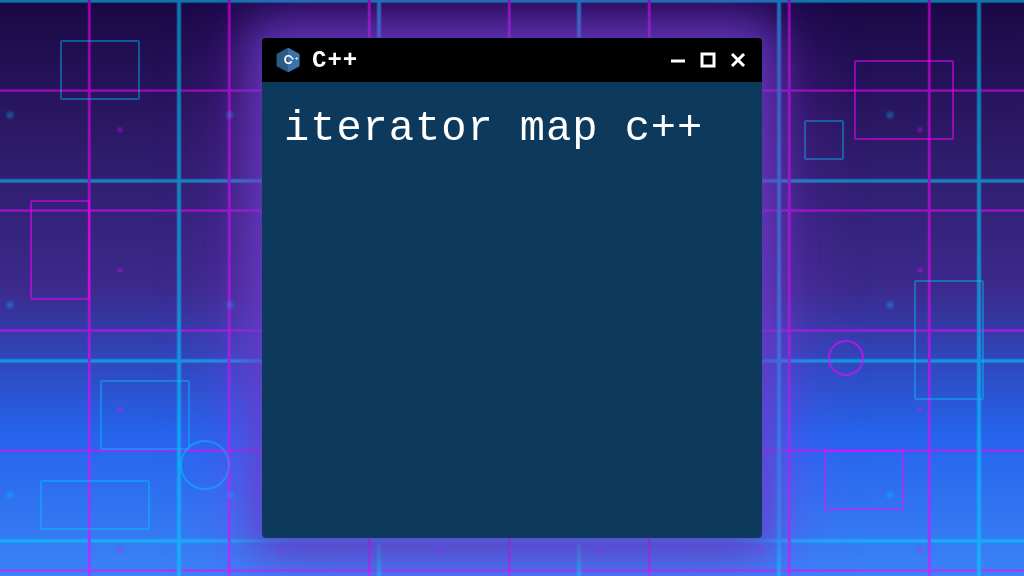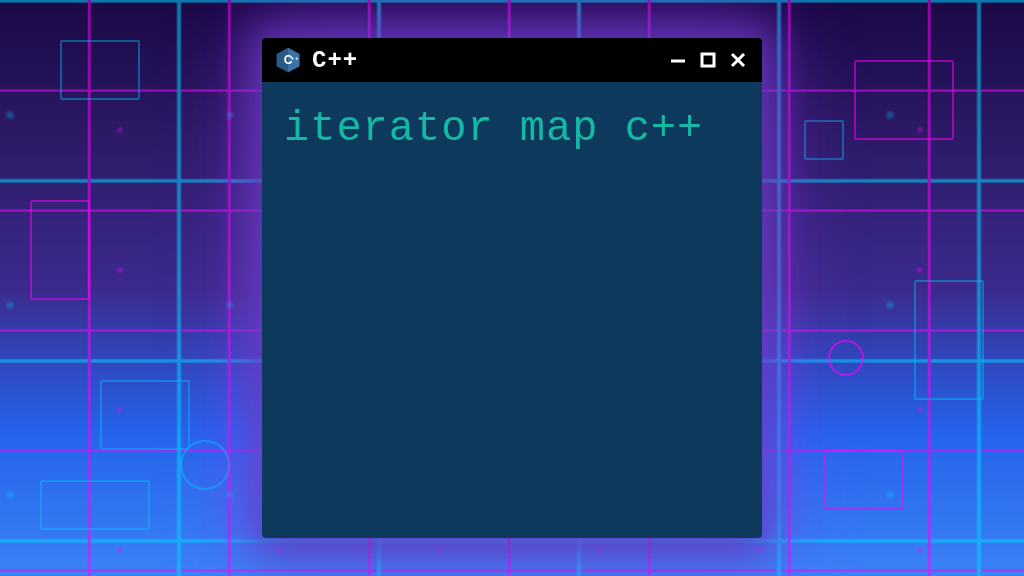--- a/index.html
+++ b/index.html
@@ -138,21 +138,21 @@
     
     .win-btn svg {
       stroke: #ffffff;
       stroke-width: 3;
       fill: none;
     }
     
     .content {
       flex: 1;
       padding: 20px 22px;
-      color: #14b8a6;
+      color: #ffffff;
       font-size: 42px;
       line-height: 1.3;
       font-family: 'Courier New', Courier, monospace;
       letter-spacing: 1px;
       white-space: pre-wrap;
     }
   </style>
 </head>
 <body>
 

